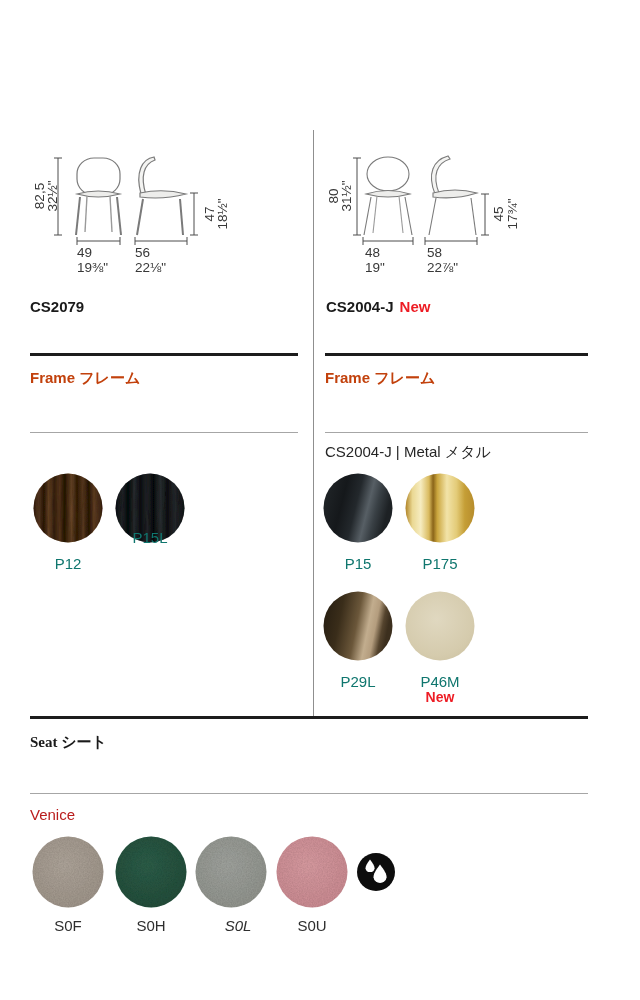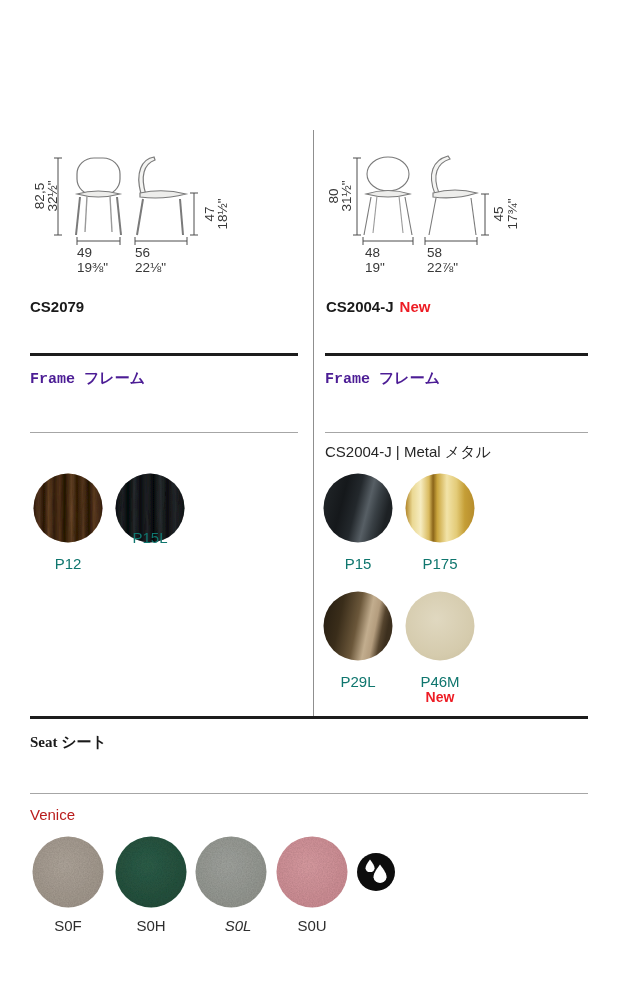--- a/index.html
+++ b/index.html
@@ -6,21 +6,21 @@
   #page{position:relative;width:640px;height:1000px;background:#fff;overflow:hidden;
         font-family:"Liberation Sans","DejaVu Sans",sans-serif;color:#1c1c1c;}
   .abs{position:absolute;}
   h1.title{position:absolute;left:26px;top:0;margin:0;font-size:79px;line-height:106px;
            font-weight:500;letter-spacing:-2px;color:#191919;}
   .vrule{position:absolute;left:313px;top:130px;width:1px;height:586px;background:#8f8f8f;}
   .rule-thick{position:absolute;height:3px;background:#1c1c1c;}
   .rule-thin{position:absolute;height:1px;background:#a6a6a6;}
   .code-label{position:absolute;top:298px;font-size:15px;font-weight:700;color:#1a1a1a;}
   .badge-new{color:#ed1c24;font-weight:700;margin-left:6px;}
-  .frame-header{position:absolute;top:369px;font-size:15px;font-weight:700;color:#4c1d95;font-family:Liberation Mono, monospace;}
+  .frame-header{position:absolute;top:369px;font-size:15px;font-weight:700;color:#c2410c;}
   .finish-line{position:absolute;top:443px;font-size:15px;font-weight:400;color:#262626;}
   .swatch{position:absolute;display:block;}
   .swatch-label{position:absolute;width:70px;text-align:center;font-size:15px;color:#0f766e;}
   .swatch-new{position:absolute;width:70px;text-align:center;font-size:14px;font-weight:700;color:#ed1c24;}
   .section-header{position:absolute;font-size:15px;font-weight:700;color:#1a1a1a;font-family:Liberation Serif, serif;}
   .fabric-name{position:absolute;font-size:15px;font-weight:400;color:#b91c1c;}
   .fabric-label{position:absolute;width:72px;text-align:center;font-size:15px;color:#2e2e2e;}
   svg text{font-family:"Liberation Sans","DejaVu Sans",sans-serif;font-size:13.5px;fill:#383838;}
   .defs-holder{position:absolute;width:0;height:0;overflow:hidden;}
 </style>

